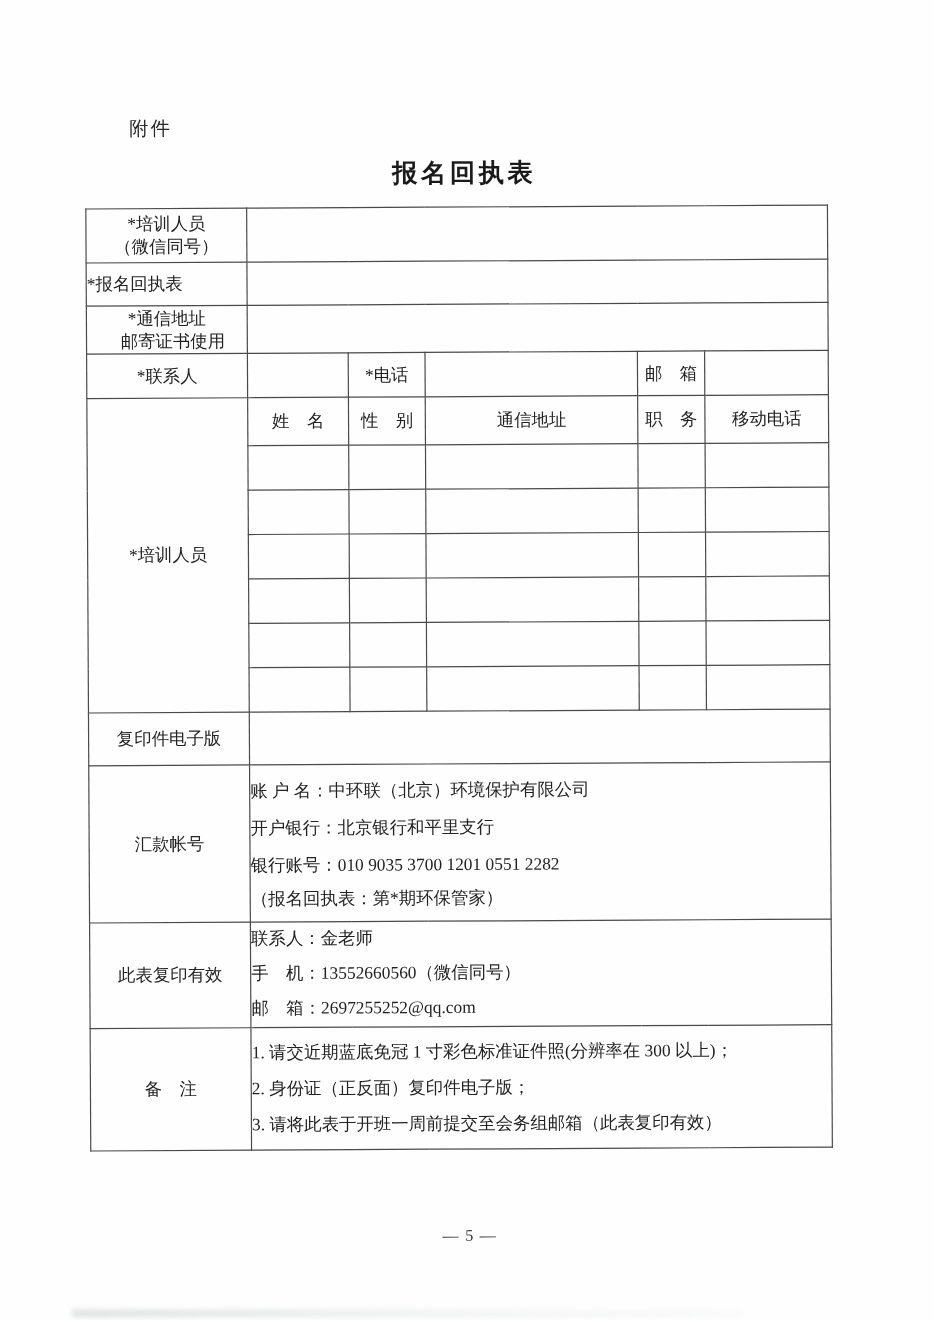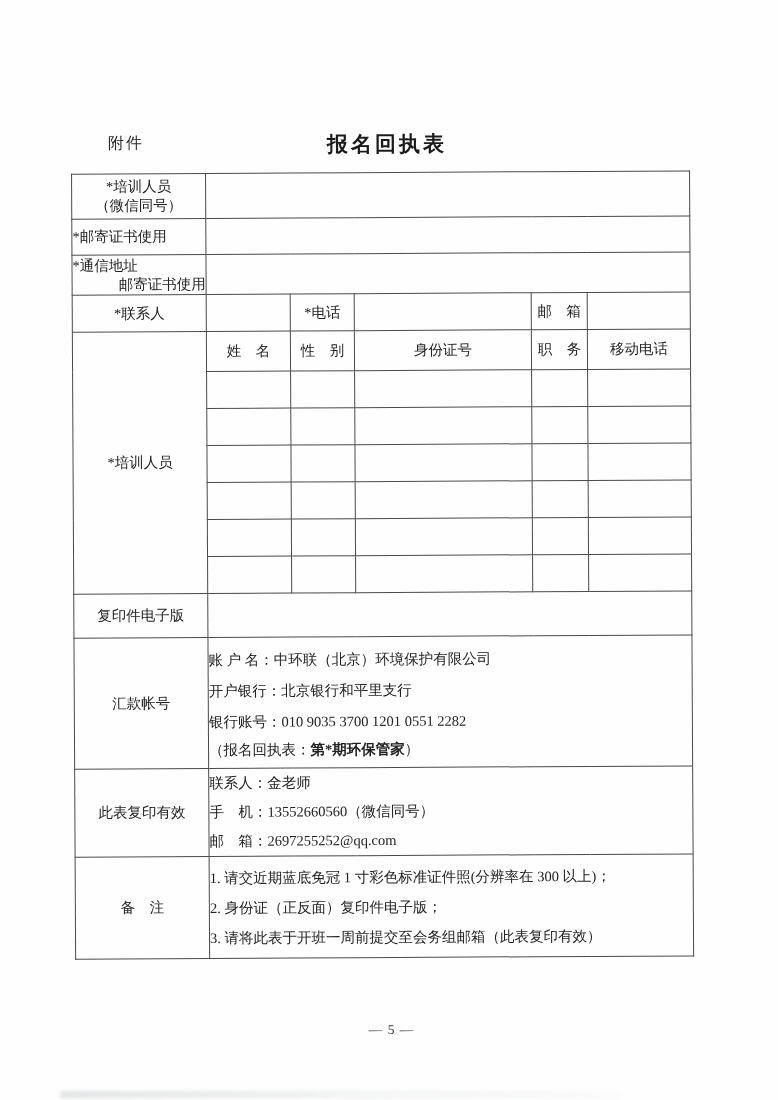--- a/index.html
+++ b/index.html
@@ -14,62 +14,62 @@
   .sheet{
     position:absolute;inset:0;background:#fefefe;
   }
   .content{
     position:absolute;inset:0;
     transform:rotate(-0.3deg);
     transform-origin:389px 550px;
   }
   .attachment{
     position:absolute;left:110px;top:96px;
-    font-size:16px;letter-spacing:2px;color:#2a2a2a;margin-top:36px;
+    font-size:16px;letter-spacing:2px;color:#2a2a2a;
   }
   .title{
     position:absolute;left:0;top:130px;width:778px;
     text-align:center;font-size:21px;font-weight:600;
     letter-spacing:3px;color:#1a1a1a;
   }
   table.form{
     position:absolute;left:73px;top:172px;
     width:618px;border-collapse:collapse;table-layout:fixed;
   }
   table.form td{
     border:1px solid #4a4a4a;
     font-size:14.5px;
     padding:0;
     overflow:hidden;
     vertical-align:middle;
     color:#222;
   }
   td.lbl{text-align:center;}
   td.lbl-left{text-align:left;padding-left:3px;}
-  .addr-l1{}
-  .addr-l2{text-align:right;padding-left:10px;}
+  .addr-l1{text-align:center;}
+  .addr-l2{text-align:center;padding-left:10px;}
   td.val{text-align:left;padding-left:12px;}
   td.hdr{text-align:center;margin-left:29px;}
   td.block{padding-left:14px;}
   .remit-line{line-height:31px;}
   .remit-note{line-height:24px;}
   .teacher-line{line-height:29px;}
   .remark-line{line-height:30px;}
   .footer{
     position:absolute;left:0;top:1022px;width:778px;
     text-align:center;font-size:13.5px;color:#333;
     letter-spacing:1px;
   }
   .scan-shadow{
     position:absolute;left:60px;bottom:2px;width:560px;height:7px;
     background:linear-gradient(to right,rgba(150,160,162,0.28),rgba(170,178,180,0.12) 60%,rgba(180,186,188,0.05));
     filter:blur(2px);
     border-radius:3px;
   }
-  b{font-weight:bold;}
+  b{font-weight:normal;}
 </style>
 </head>
 <body>
 
 <div class="sheet">
   <div class="content">
 
     <div class="attachment">附件</div>
     <div class="title">报名回执表</div>
 
@@ -85,21 +85,21 @@
       <tbody>
         <tr style="height:45px">
           <td class="lbl">
             <div>*培训人员</div>
             <div>（微信同号）</div>
           </td>
           <td colspan="5" class="val"></td>
         </tr>
 
         <tr style="height:36px">
-          <td class="lbl-left">*邮寄证书使用</td>
+          <td class="lbl-left">*报名回执表</td>
           <td colspan="5" class="val"></td>
         </tr>
 
         <tr style="height:40px">
           <td>
             <div class="addr-l1">*通信地址</div>
             <div class="addr-l2">邮寄证书使用</div>
           </td>
           <td colspan="5" class="val"></td>
         </tr>
@@ -110,21 +110,21 @@
           <td class="hdr">*电话</td>
           <td class="val"></td>
           <td class="hdr">邮　箱</td>
           <td class="val"></td>
         </tr>
 
         <tr style="height:40px" id="trainee-header-row">
           <td class="lbl" rowspan="7">*培训人员</td>
           <td class="hdr">姓　名</td>
           <td class="hdr">性　别</td>
-          <td class="hdr">身份证号</td>
+          <td class="hdr">通信地址</td>
           <td class="hdr">职　务</td>
           <td class="hdr">移动电话</td>
         </tr>
           <tr style="height: 37px;">
             <td></td>
             <td></td>
             <td></td>
             <td></td>
             <td></td>
           </tr>

